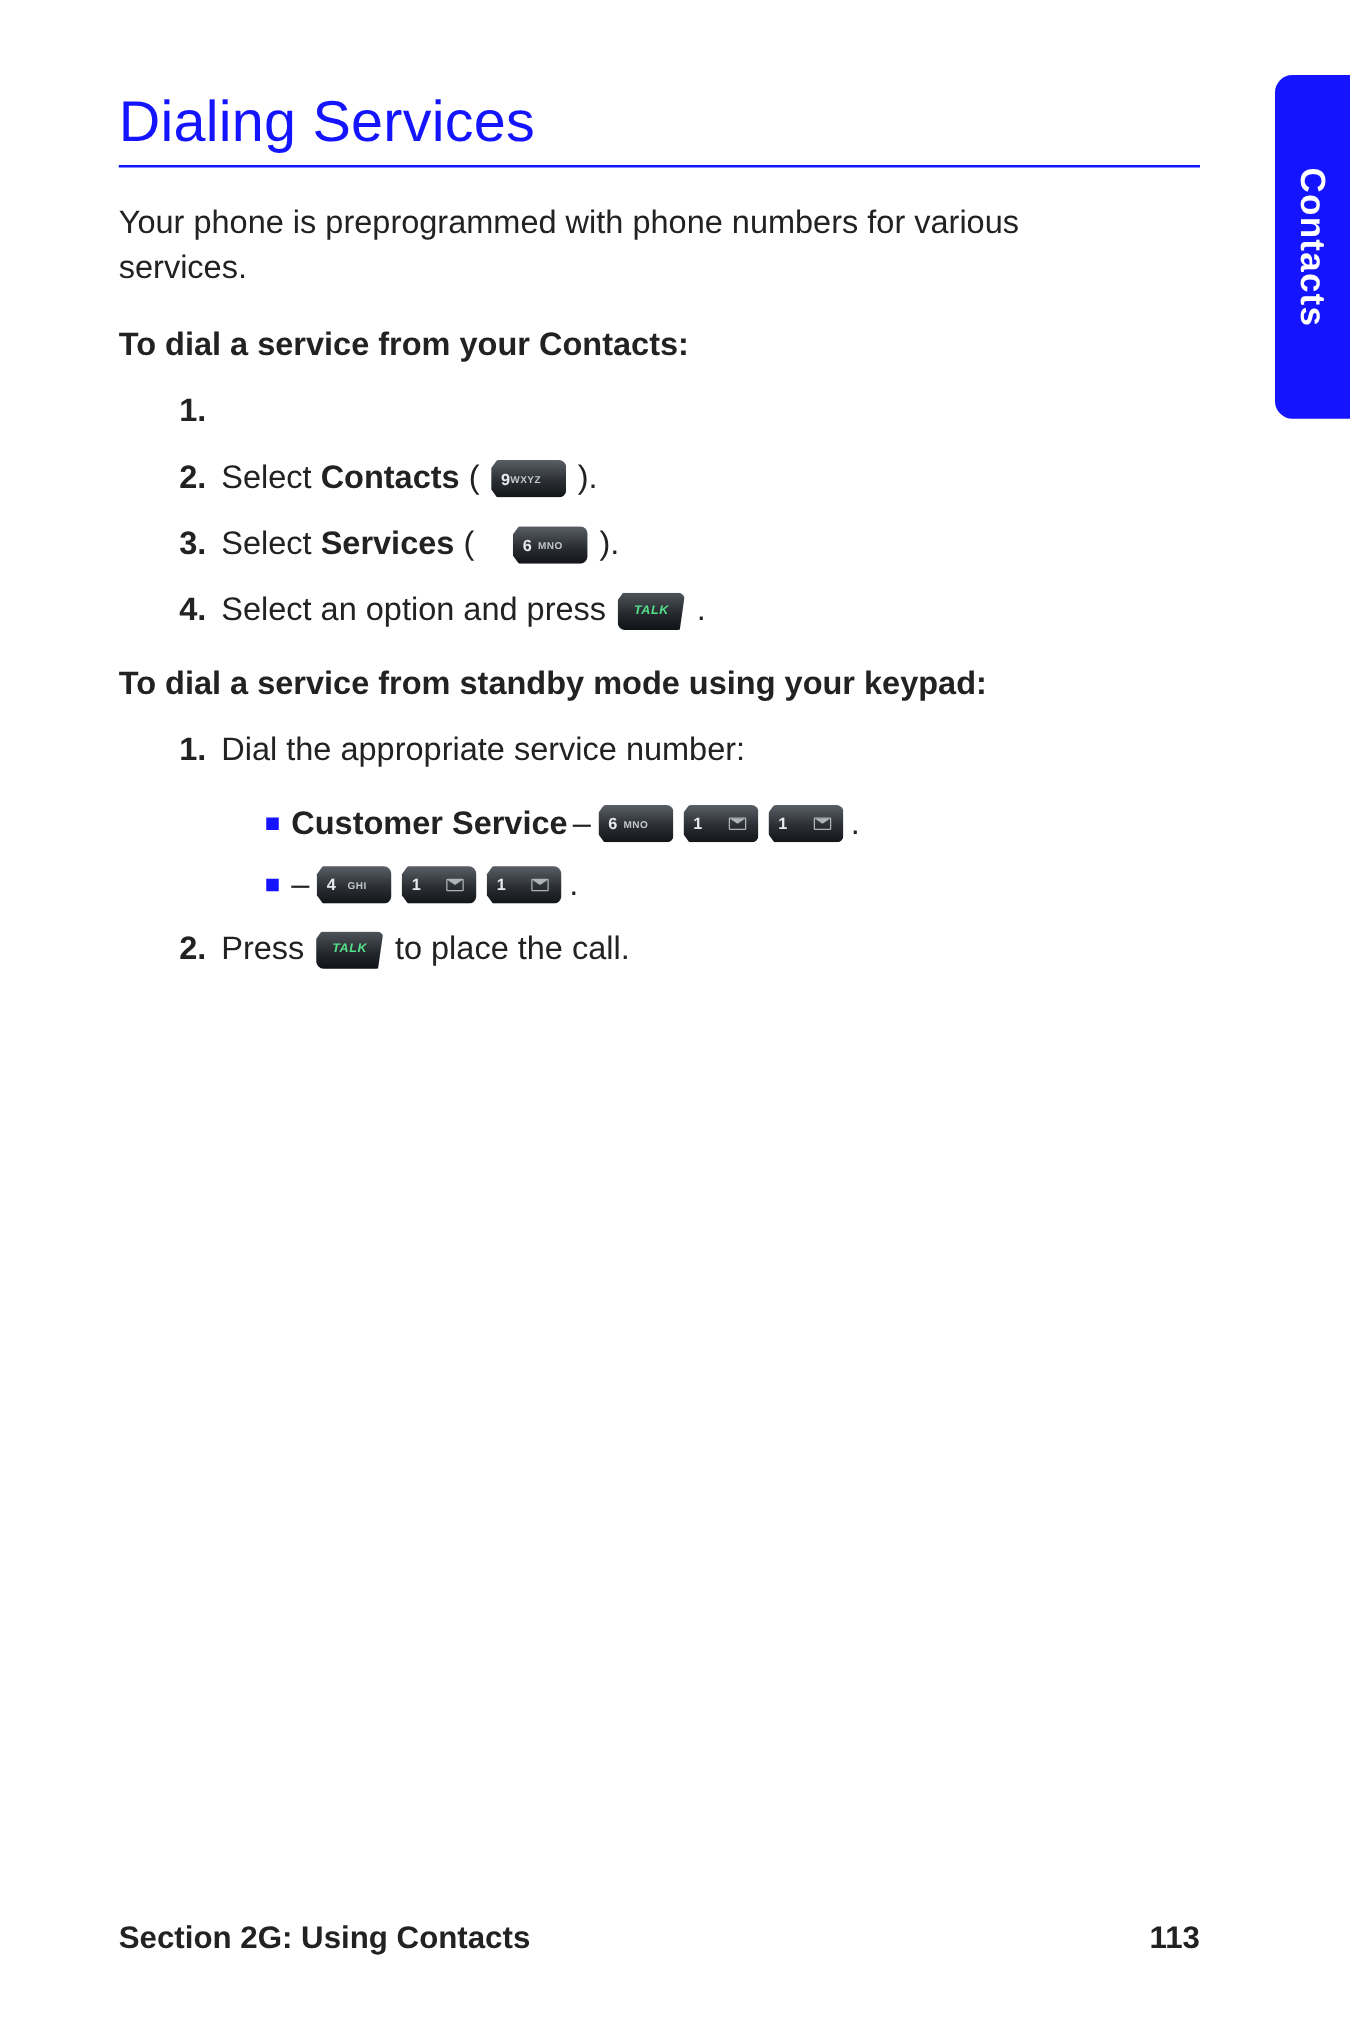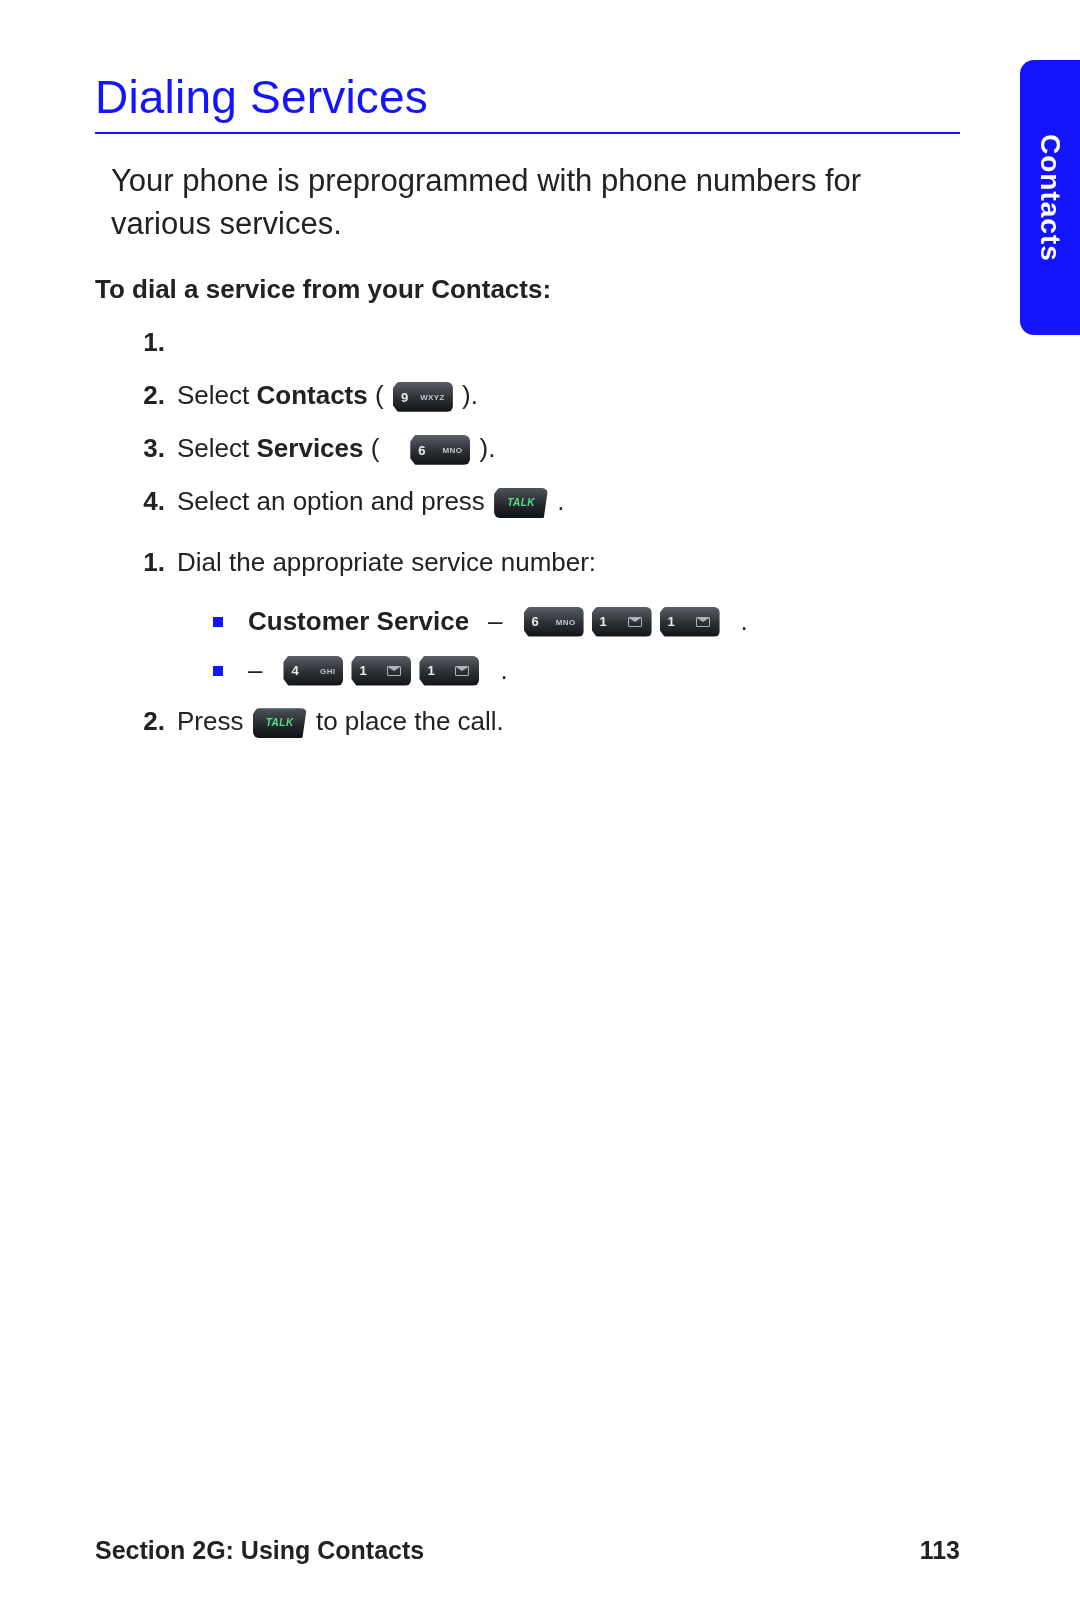--- a/index.html
+++ b/index.html
@@ -22,32 +22,32 @@
     font-weight:400;
     margin:0 0 8px 0;
     letter-spacing:.2px;
   }
   .rule{
     border:none;
     border-top:2px solid #1414ff;
     margin:6px 0 26px 0;
     width:100%;
   }
-  .intro{font-size:31px;line-height:1.38;margin:0 0 28px 16px;max-width:760px}
+  .intro{font-size:26px;line-height:1.38;margin:0 0 28px 0;max-width:760px}
   .subhead{font-weight:700;font-size:26px;margin:8px 0 20px 0}
   ol.steps{list-style:none;margin:0 0 26px 0;padding:0}
   ol.steps>li{
     display:flex;align-items:center;gap:12px;
     margin:0 0 18px 42px;font-size:26px;line-height:1.35;
   }
   ol.steps .num{font-weight:700;min-width:28px;text-align:right}
   .b{font-weight:700}
   .sublist{list-style:none;margin:6px 0 12px 0;padding:0}
   .sublist>li{
-    display:flex;align-items:center;gap:19px;
+    display:flex;align-items:center;gap:4px;
     margin:0 0 18px 118px;font-size:26px;
   }
   .sq{width:10px;height:10px;background:#1414ff;display:inline-block;flex:0 0 auto;margin-right:6px}
   .tab{
     position:absolute;top:60px;right:0;
     width:60px;height:275px;
     background:#1414ff;border-radius:14px 0 0 14px;
     display:flex;align-items:center;justify-content:center;
   }
   .tab span{
@@ -65,21 +65,21 @@
     display:inline-block;vertical-align:middle;position:relative;
     height:30px;border-radius:6px;margin:0 2px;
   }
   .key{
     width:60px;
     background:linear-gradient(180deg,#5a5f66 0%,#2b2f34 55%,#121417 100%);
     clip-path:polygon(0% 22%,8% 0%,100% 0%,100% 100%,8% 100%,0% 78%);
     color:#cfd4d9;font-size:9px;font-weight:700;letter-spacing:.4px;
   }
   .key .d{position:absolute;left:8px;top:7px;font-size:13px;color:#e8ebee}
-  .key .t{position:absolute;right:8px;top:11px;font-size:8px;color:#c0c6cc}
+  .key .t{position:absolute;right:20px;top:11px;font-size:8px;color:#c0c6cc}
   .key .env{
     position:absolute;right:10px;top:10px;width:12px;height:8px;
     border:1px solid #aeb4ba;border-radius:1px;
   }
   .key .env::after{
     content:"";position:absolute;left:0;top:0;width:0;height:0;
     border-left:6px solid transparent;border-right:6px solid transparent;
     border-top:4px solid #aeb4ba;
   }
   .talk{
@@ -148,20 +148,21 @@
     <li>
       <span class="num">4.</span>
       <span>
         <span>Select an option and press </span>
         <span class="talk"></span>
         <span>.</span>
       </span>
     </li>
   </ol>
 
+  <p class="subhead">To dial a service from standby mode using your keypad:</p>
 
   <ol class="steps">
     <li>
       <span class="num">1.</span>
       <span>Dial the appropriate service number:</span>
     </li>
   </ol>
 
   <ul class="sublist">
     <li>

